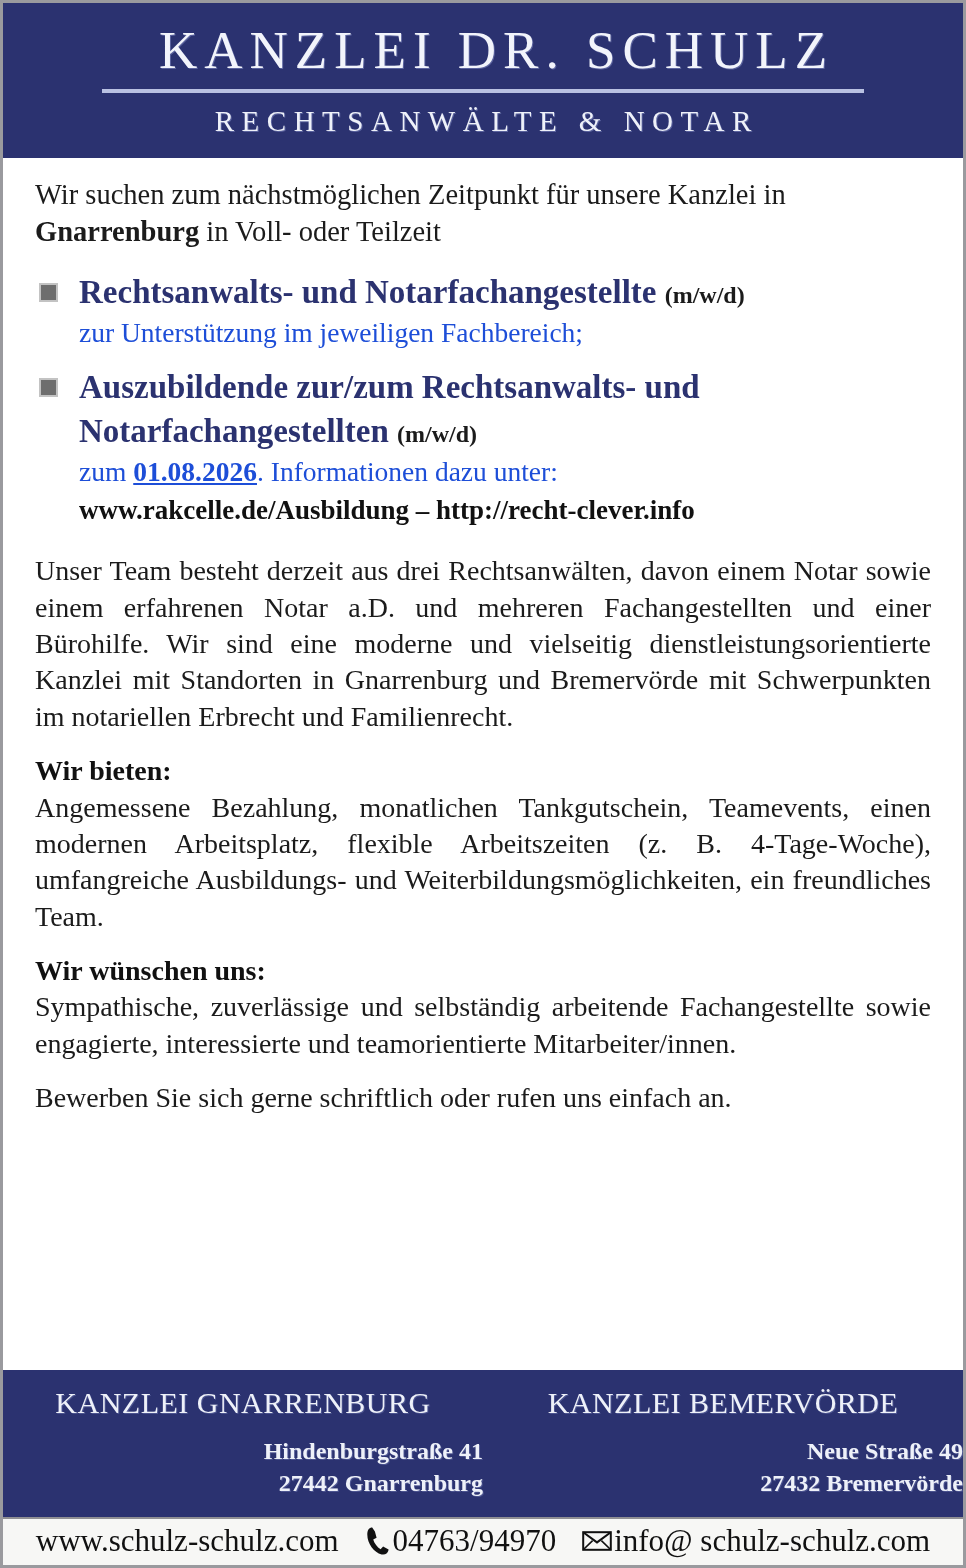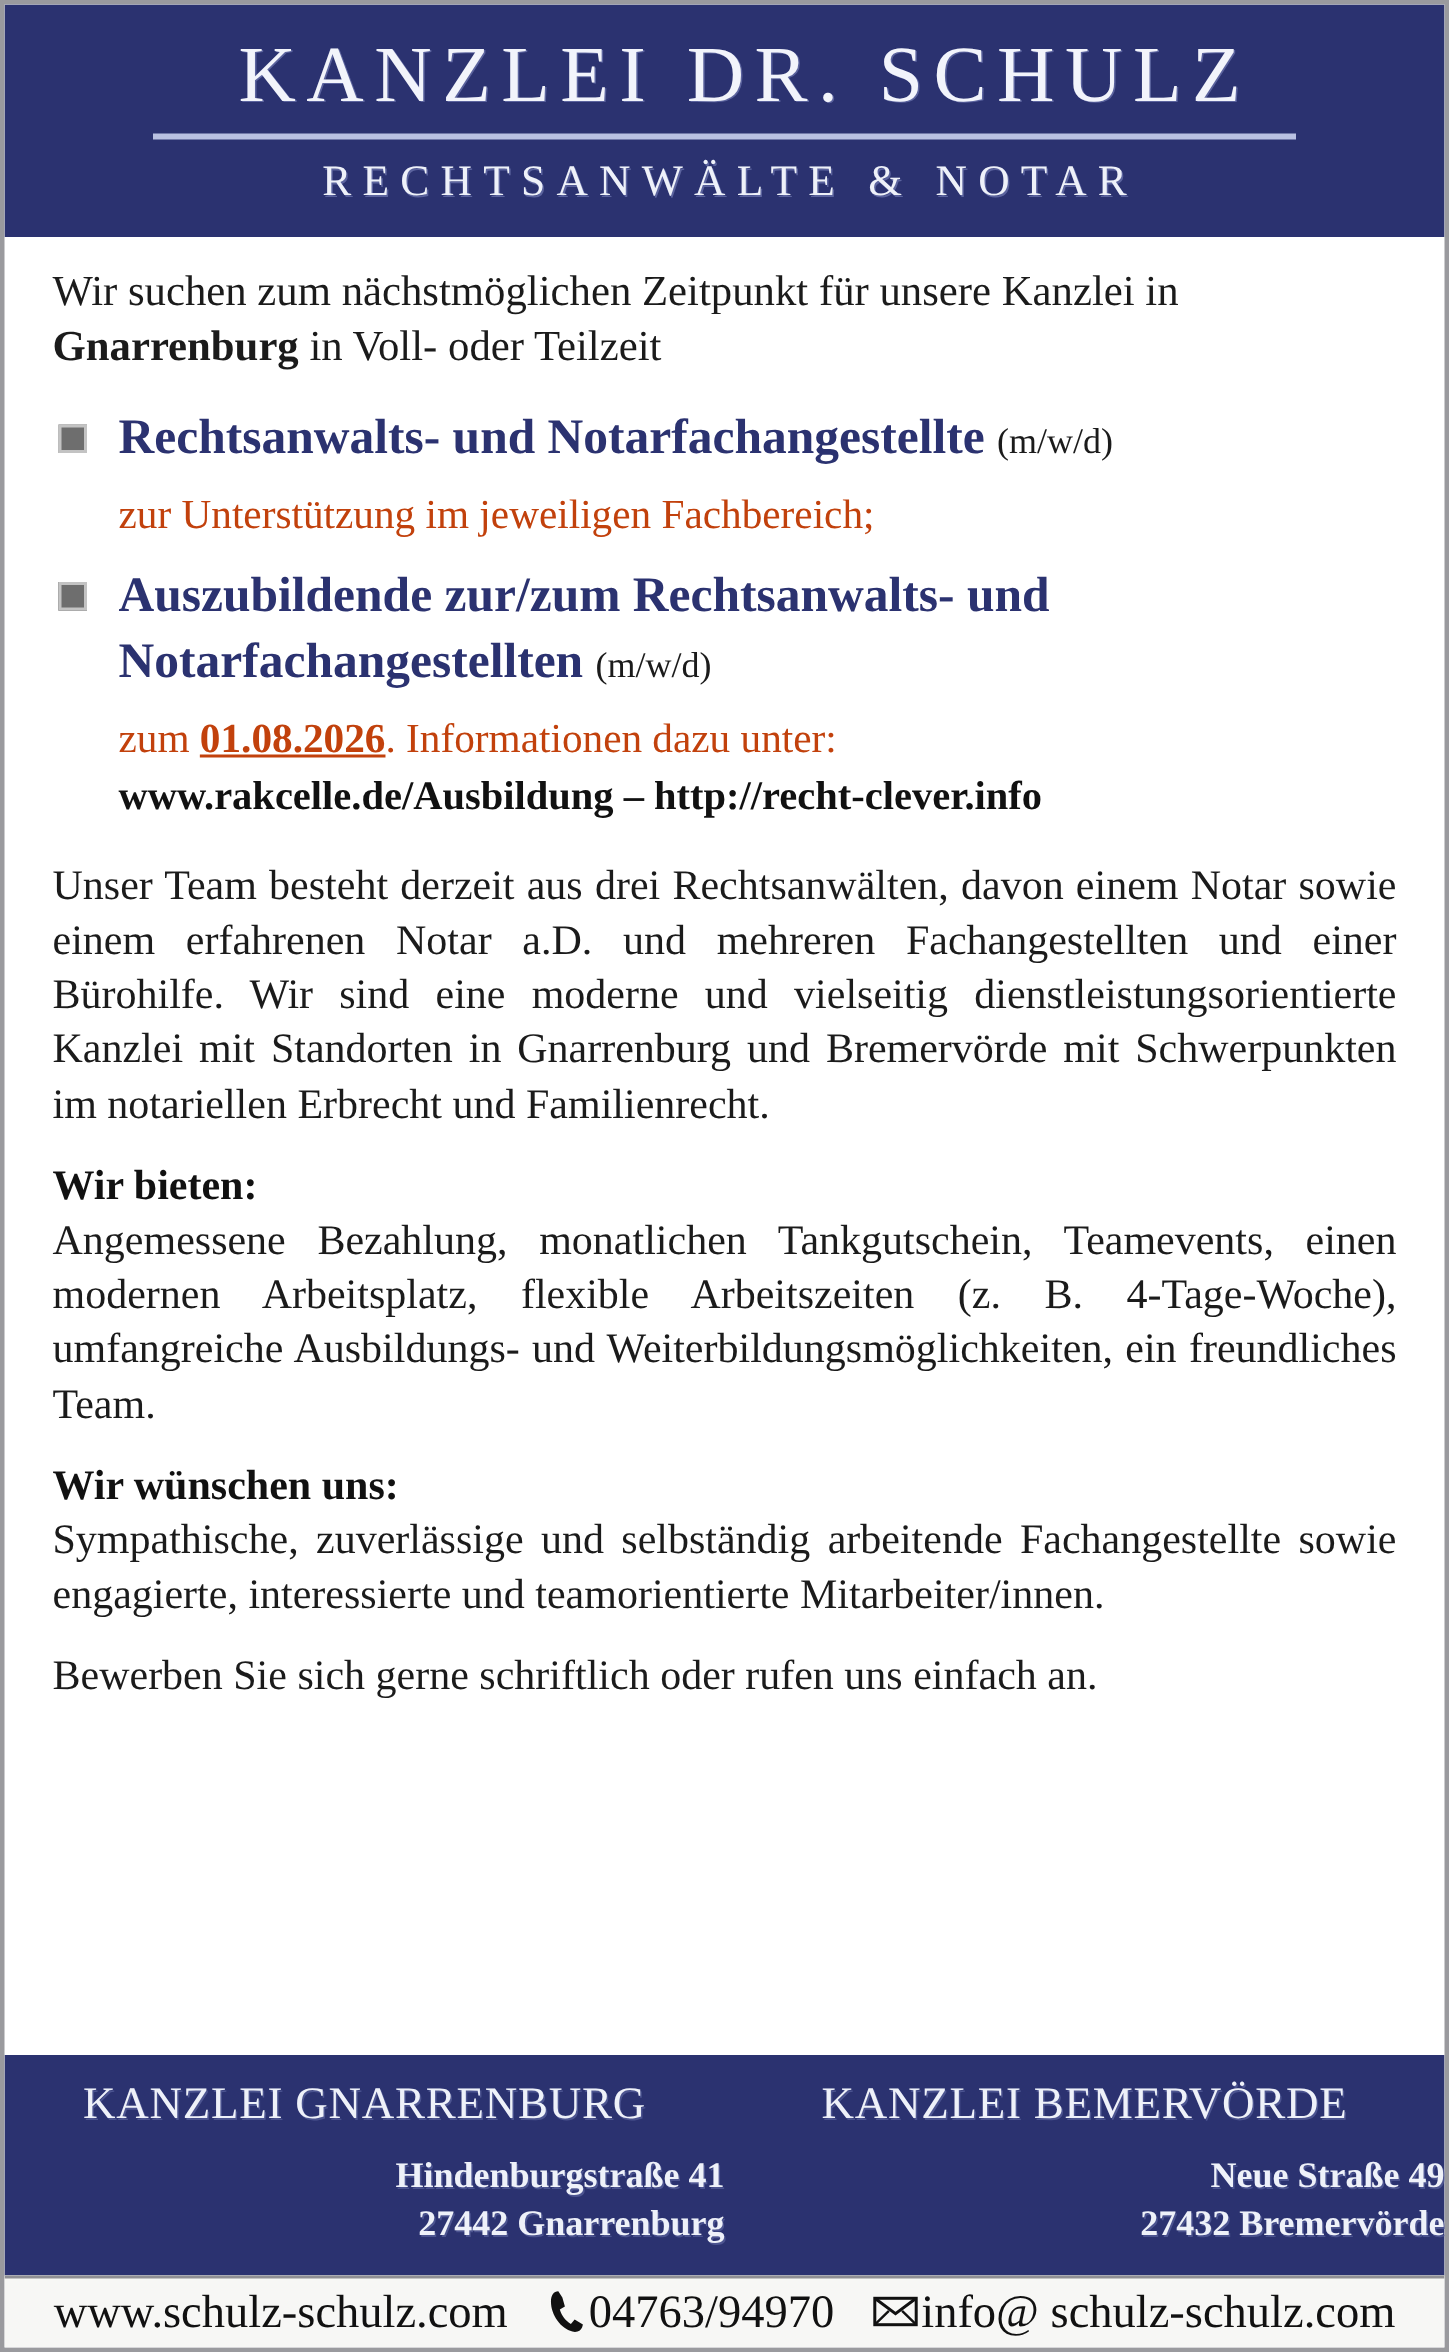--- a/index.html
+++ b/index.html
@@ -90,28 +90,28 @@
   }
   .job-title {
     color: #2b3270;
     font-weight: 700;
     font-size: 33px;
     line-height: 1.34;
     margin: 0;
   }
   .job-title .mwd {
     color: #1b1b1b;
-    font-weight: 400;
+    font-weight: 700;
     font-size: 24px;
   }
   .job-desc {
     font-size: 27.5px;
     line-height: 1.28;
-    margin: 11px 0 0 0;
-    color: #c2410c;
+    margin: 1px 0 0 0;
+    color: #1d4ed8;
   }
   .job-desc .u {
     font-weight: 700;
     text-decoration: underline;
   }
   .job-links {
     font-size: 27px;
     font-weight: 700;
     margin-top: 6px;
     color: #111111;

